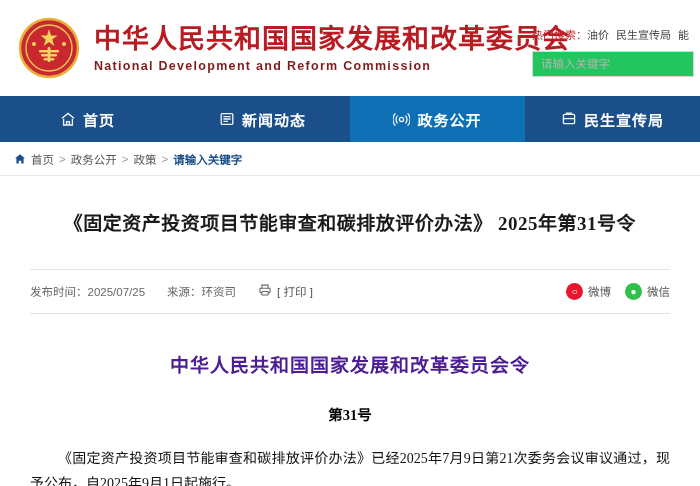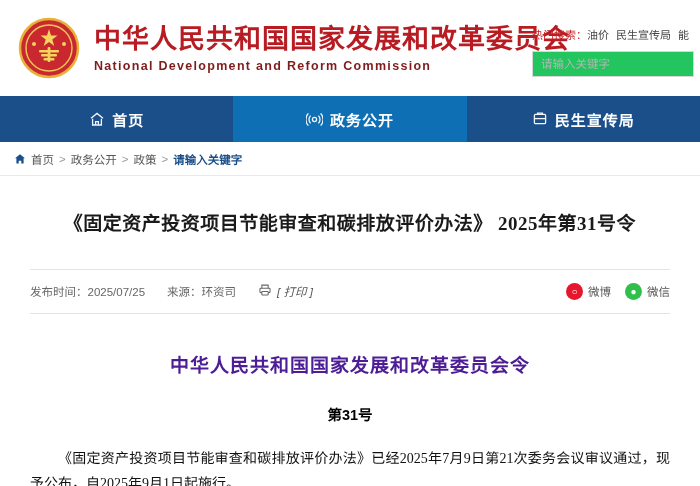--- a/index.html
+++ b/index.html
@@ -141,21 +141,21 @@
     align-items: center;
     font-size: 11.5px;
     color: #666;
     border-top: 1px solid #e4e4e4;
     border-bottom: 1px solid #e4e4e4;
     height: 45px;
     gap: 22px;
     position: relative;
   }
   .meta-bar .meta-item { white-space: nowrap; }
-  .meta-print { display: flex; align-items: center; gap: 5px; color: #555; font-style: italic; }
+  .meta-print { display: flex; align-items: center; gap: 5px; color: #555; }
   .share-group {
     position: absolute; right: 0; top: 0; height: 100%;
     display: flex; align-items: center; gap: 14px;
   }
   .share-item { display: flex; align-items: center; gap: 5px; font-size: 11.5px; color: #555; cursor: pointer; }
   .share-dot {
     width: 17px; height: 17px; border-radius: 50%;
     display: flex; align-items: center; justify-content: center;
     color: #fff; font-size: 10px;
   }
@@ -167,21 +167,21 @@
     text-align: center;
     font-family: "Liberation Serif", "DejaVu Serif", serif;
     font-size: 19px;
     font-weight: bold;
     color: #4c1d95;
     padding: 36px 0 26px;
     letter-spacing: 1px;
   }
   .doc-order {
     text-align: center;
-    font-family: Liberation Sans, sans-serif;
+    font-family: Liberation Serif, serif;
     font-size: 14.5px;
     font-weight: bold;
     color: #000;
     padding-bottom: 22px;
   }
   .doc-para {
     font-family: "Liberation Serif", "DejaVu Serif", serif;
     font-size: 14px;
     color: #111;
     line-height: 1.85;
@@ -237,20 +237,29 @@
       <svg width="16" height="16" viewBox="0 0 16 16" fill="none" stroke="#ffffff" stroke-width="1.3">
         <path d="M2 7.2 8 2.4l6 4.8"></path>
           <path d="M3.6 7.8V14h8.8V7.8"></path>
           <path d="M6.6 14v-3.4h2.8V14"></path>
       </svg>
     </span>
     <span>首页</span>
   </div>
 
 
+  <div class="nav-item">
+    <span>
+      <svg width="16" height="16" viewBox="0 0 16 16" fill="none" stroke="#ffffff" stroke-width="1.3">
+        <rect x="2.2" y="2.6" width="11.6" height="10.8" rx="1"></rect>
+        <path d="M4.4 5.6h7.2M4.4 8h7.2M4.4 10.4h4.6"></path>
+      </svg>
+    </span>
+    <span>新闻动态</span>
+  </div>
 
   <div class="nav-item active">
     <span>
       <svg width="17" height="17" viewBox="0 0 17 17" fill="none" stroke="#ffffff" stroke-width="1.3">
         <circle cx="8.5" cy="8.5" r="2.1"></circle>
         <path d="M4.6 4.6a5.5 5.5 0 0 0 0 7.8M12.4 4.6a5.5 5.5 0 0 1 0 7.8"></path>
         <path d="M2.4 2.4a8.6 8.6 0 0 0 0 12.2M14.6 2.4a8.6 8.6 0 0 1 0 12.2"></path>
       </svg>
     </span>
     <span>政务公开</span>

